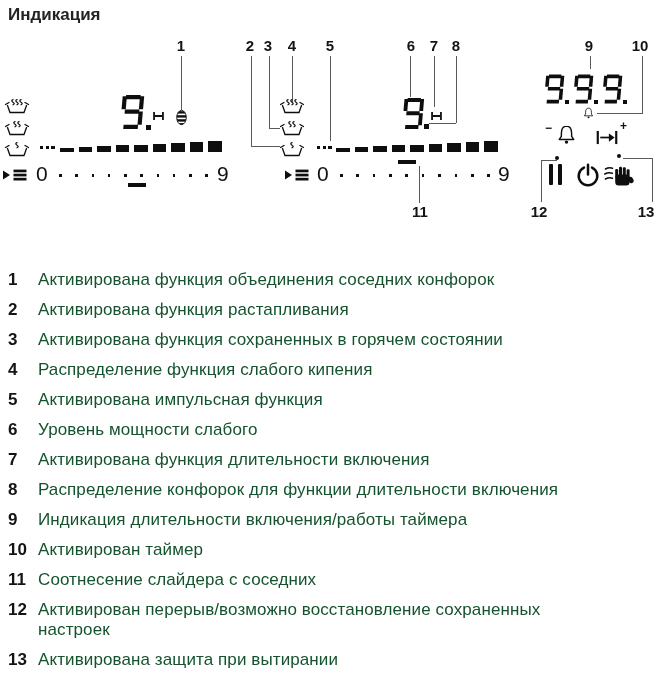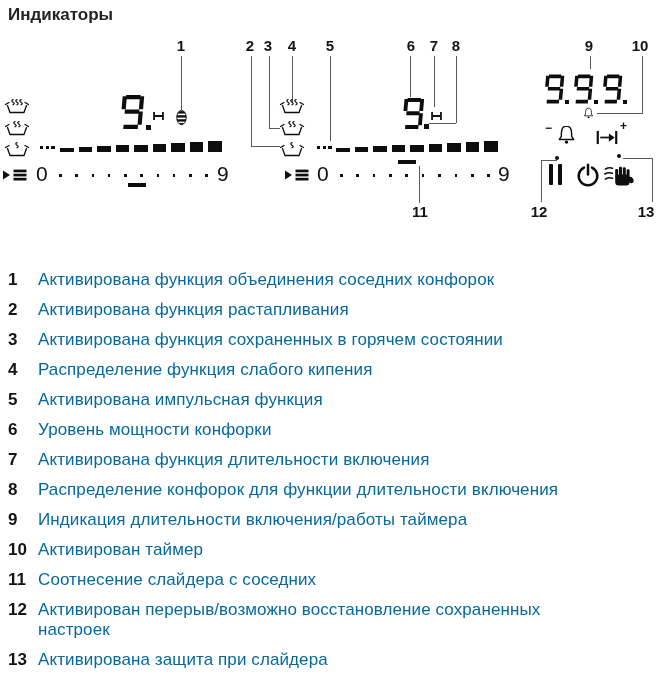--- a/index.html
+++ b/index.html
@@ -32,21 +32,21 @@
   .seg{fill:#0e0e0e;}
   .sup{position:absolute;font-size:12px;font-weight:bold;color:#111;line-height:12px;}
   .pause{position:absolute;display:flex;gap:4.6px;}
   .pause i{width:4.2px;height:21px;background:#0e0e0e;border-radius:1px;display:block;}
   .idot{position:absolute;width:4px;height:4px;border-radius:50%;background:#0e0e0e;}
 
   
   .legend{position:absolute;left:8px;top:270px;width:652px;}
   .lrow{display:flex;margin-bottom:10px;line-height:20px;}
   .lnum{width:30px;flex:0 0 30px;font-size:17px;font-weight:bold;color:#141414;}
-  .ltext{font-size:17px;color:#0369a1;max-width:575px;letter-spacing:0.1px;}
+  .ltext{font-size:17px;color:#14532d;max-width:575px;letter-spacing:0.1px;}
 </style>
 </head>
 <body>
 
 <div id="app">
 
   <svg width="0" height="0" style="position:absolute" aria-hidden="true">
     <defs>
       <g id="seg9" transform="translate(3.2,0) skewX(-5)">
         <rect class="seg" x="4" y="0" width="14.5" height="4.3"></rect>
@@ -62,21 +62,21 @@
         <path class="st" d="M3.5,6.5 L6,13.5 L20,13.5 L22.5,6.5"></path>
       </g>
       <path id="curl" d="M0,5.2 q2.4,-1.1 0,-2.6 q-2.4,-1.5 0,-2.6" fill="none" stroke="#0e0e0e" stroke-width="1.2" stroke-linecap="round"></path>
       <g id="bellg">
         <path d="M10,2.2 C6.2,2.2 4.6,5 4.6,9.8 L4.6,13 L2.4,16.2 L17.6,16.2 L15.4,13 L15.4,9.8 C15.4,5 13.8,2.2 10,2.2 Z" fill="none" stroke="#0e0e0e" stroke-width="1.5" stroke-linejoin="round"></path>
         <circle cx="10" cy="19" r="1.8" fill="#0e0e0e"></circle>
       </g>
     </defs>
   </svg>
 
-  <h1 class="title">Индикаторы</h1>
+  <h1 class="title">Индикация</h1>
 
   <div class="abs" style="left:0;top:0;width:666px;height:240px;">
 
     <span class="co" style="left:181px;top:38px">1</span>
     <span class="co" style="left:250px;top:38px">2</span>
     <span class="co" style="left:268px;top:38px">3</span>
     <span class="co" style="left:292px;top:38px">4</span>
     <span class="co" style="left:330px;top:38px">5</span>
     <span class="co" style="left:411px;top:38px">6</span>
     <span class="co" style="left:434px;top:38px">7</span>
@@ -319,21 +319,21 @@
     <div class="lrow">
         <span class="lnum">4</span>
         <span class="ltext">Распределение функция слабого кипения</span>
       </div>
     <div class="lrow">
         <span class="lnum">5</span>
         <span class="ltext">Активирована импульсная функция</span>
       </div>
     <div class="lrow">
         <span class="lnum">6</span>
-        <span class="ltext">Уровень мощности конфорки</span>
+        <span class="ltext">Уровень мощности слабого</span>
       </div>
     <div class="lrow">
         <span class="lnum">7</span>
         <span class="ltext">Активирована функция длительности включения</span>
       </div>
     <div class="lrow">
         <span class="lnum">8</span>
         <span class="ltext">Распределение конфорок для функции длительности включения</span>
       </div>
     <div class="lrow">
@@ -347,17 +347,17 @@
     <div class="lrow">
         <span class="lnum">11</span>
         <span class="ltext">Соотнесение слайдера с соседних</span>
       </div>
     <div class="lrow">
         <span class="lnum">12</span>
         <span class="ltext">Активирован перерыв/возможно восстановление сохраненных настроек</span>
       </div>
     <div class="lrow">
         <span class="lnum">13</span>
-        <span class="ltext">Активирована защита при слайдера</span>
+        <span class="ltext">Активирована защита при вытирании</span>
       </div>
   </div>
 
 </div>
 
 </body></html>

